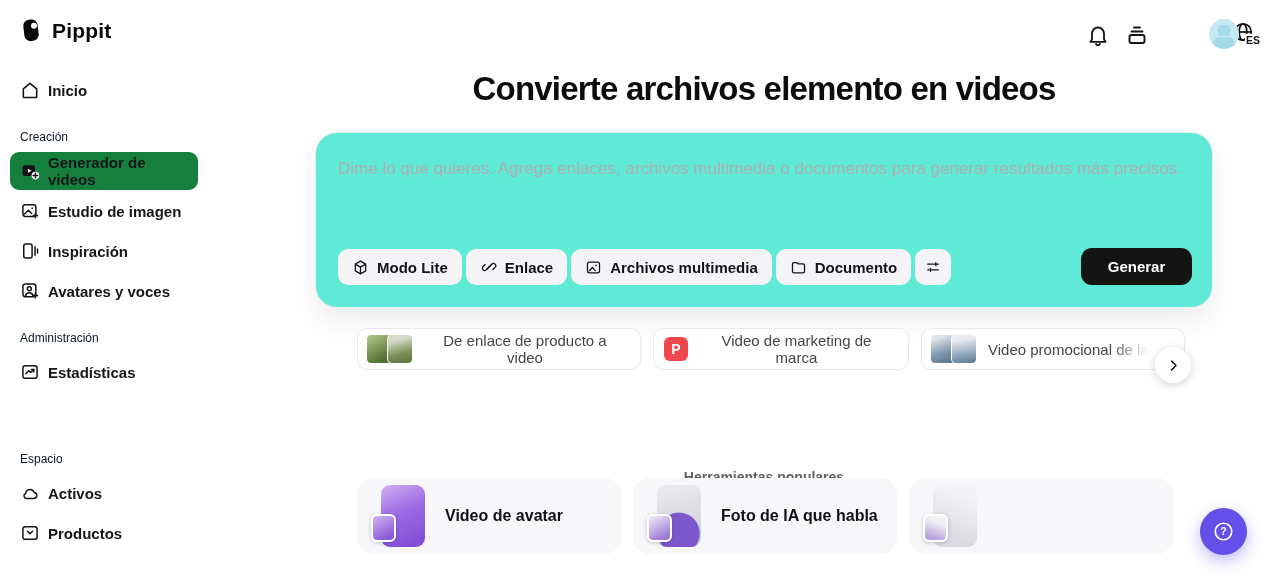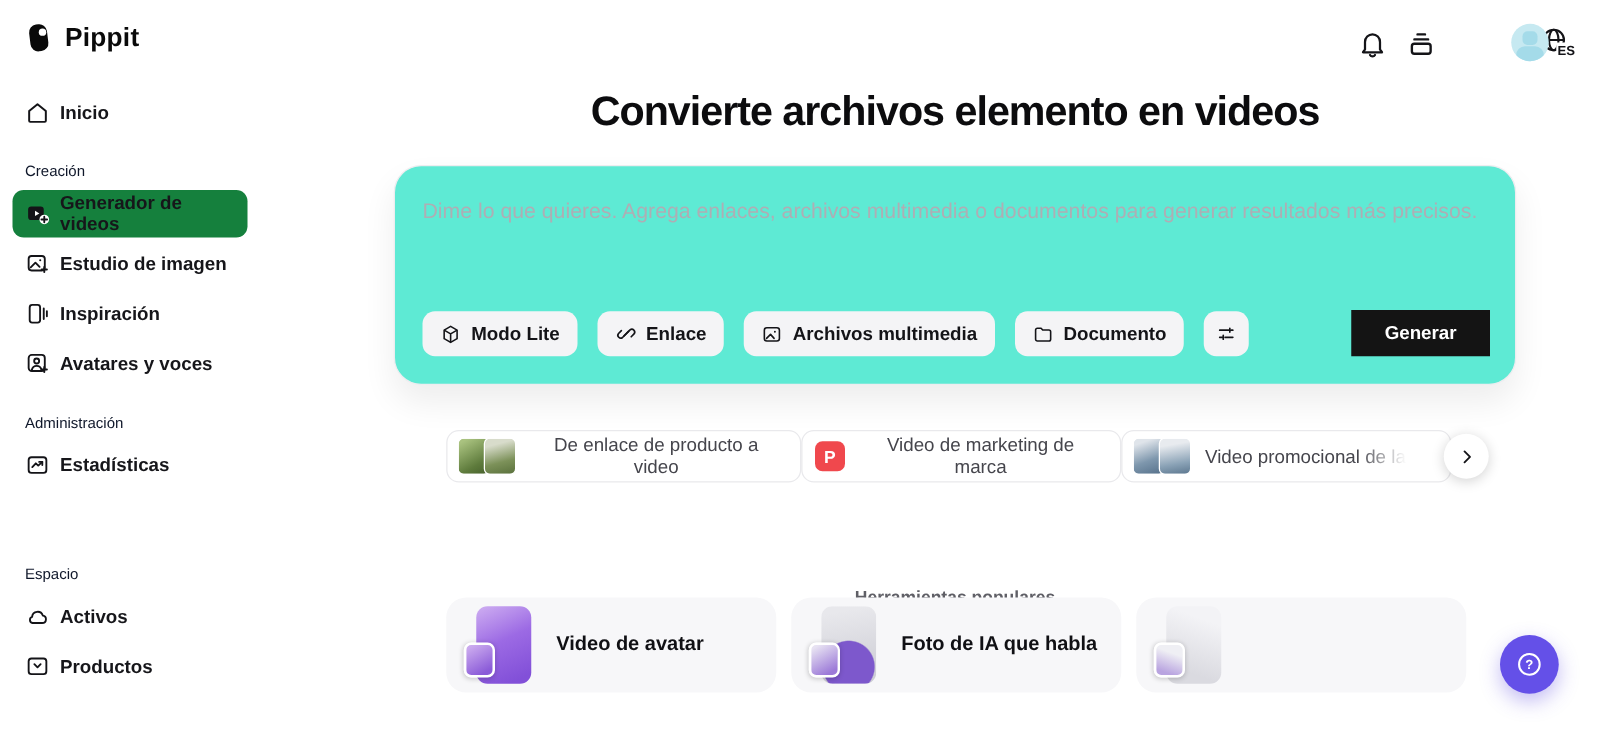--- a/index.html
+++ b/index.html
@@ -29,30 +29,30 @@
 
   
   .page-title { position:absolute; left:315px; top:70px; width:898px; text-align:center;
     font-size:33px; font-weight:800; letter-spacing:-.8px; color:#0c0c0e; }
 
   .composer { position:absolute; left:315px; top:132px; width:898px; height:176px; background:#5eead4;
     border:1px solid #ededf0; border-radius:22px; box-shadow:0 14px 26px rgba(0,0,0,.07); }
   .composer-input { position:absolute; left:22px; top:26px; width:850px; border:none; outline:none;
     font-size:17px; color:#2a2a2e; font-family:"Liberation Sans", sans-serif; background:transparent; }
   .composer-input::placeholder { color:#aeaeb4; }
-  .composer-toolbar { position:absolute; left:22px; bottom:22px; display:flex; gap:16px; }
+  .composer-toolbar { position:absolute; left:22px; bottom:22px; display:flex; gap:4px; }
   .pill { height:36px; display:flex; align-items:center; gap:8px; padding:0 14px; background:#f4f4f6;
     border:none; border-radius:10px; font-size:15px; font-weight:700; color:#141418; cursor:pointer;
     font-family:"Liberation Sans", sans-serif; }
   .pill.icon-only { width:36px; padding:0; justify-content:center; }
   .generate-btn { position:absolute; right:20px; bottom:22px; width:111px; height:37px; background:#141414;
-    color:#fff; border:none; border-radius:0; font-size:15px; font-weight:700; cursor:pointer;
+    color:#fff; border:none; border-radius:11px; font-size:15px; font-weight:700; cursor:pointer;
     font-family:"Liberation Sans", sans-serif; }
 
-  .chips-row { position:absolute; left:357px; top:344px; display:flex; gap:0; }
+  .chips-row { position:absolute; left:357px; top:328px; display:flex; gap:12px; }
   .chip { height:42px; background:#fff; border:1px solid #e9e9ec; border-radius:10px; display:flex;
     align-items:center; gap:11px; padding:0 14px 0 8px; font-size:15px; color:#45454c; cursor:pointer;
     font-family:"Liberation Sans", sans-serif; }
   .thumbs { display:flex; }
   .thumb { width:26px; height:30px; border-radius:5px; border:1px solid #fff; }
   .thumb + .thumb { margin-left:-5px; }
   .t-green1 { background:linear-gradient(150deg,#a9c27f 10%,#5e7b3c 70%,#46602c); }
   .t-green2 { background:linear-gradient(165deg,#d8dccb 20%,#7c9159 65%,#5a713c); }
   .t-blue1 { background:linear-gradient(160deg,#dfe4ea 15%,#7e97ad 60%,#55708a); }
   .t-blue2 { background:linear-gradient(170deg,#e8ebef 20%,#8aa2b6 70%,#5d7890); }

